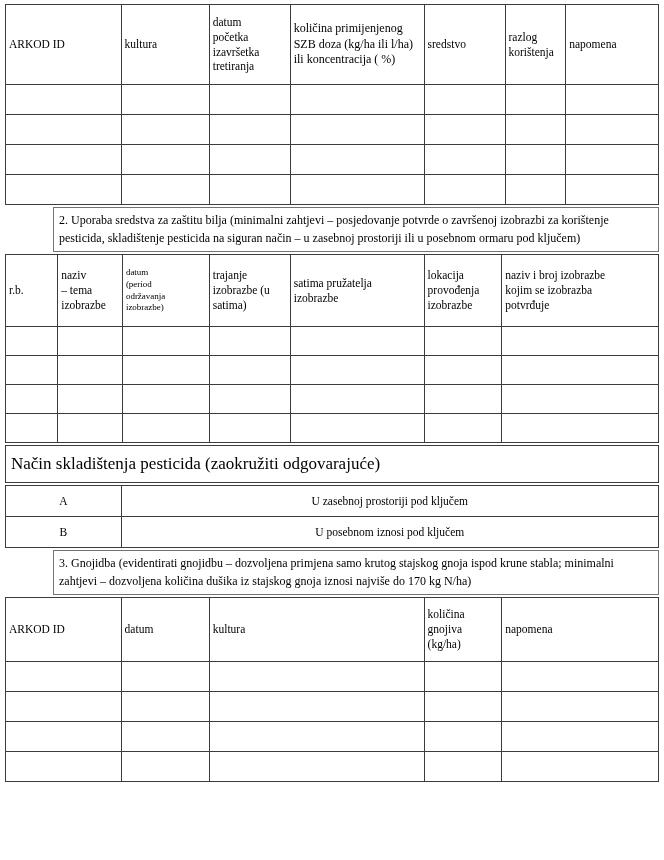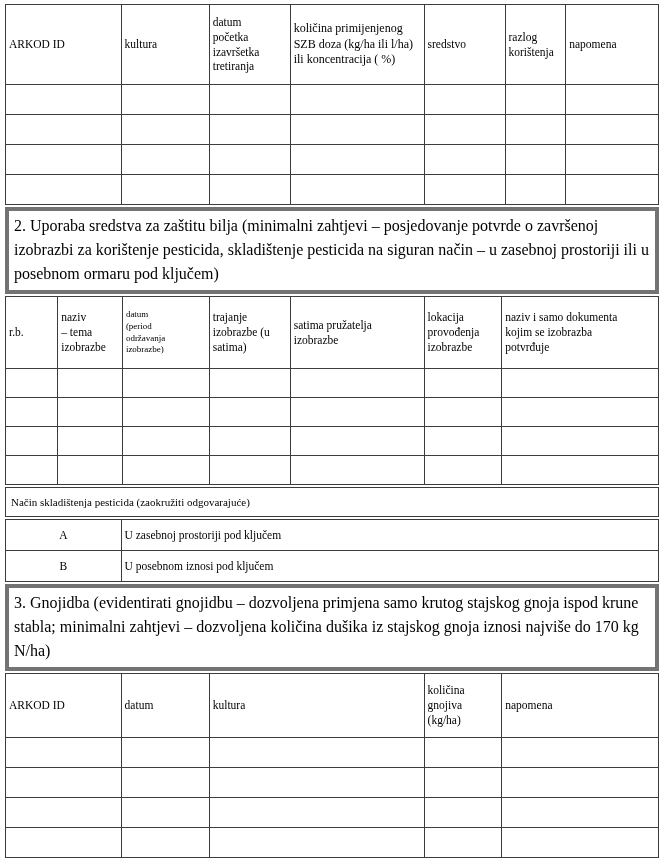--- a/index.html
+++ b/index.html
@@ -43,33 +43,34 @@
 
   tr.t1-hdr  { height: 80px; }
   tr.t1-row  { height: 30px; }
   tr.t2-hdr  { height: 72px; }
   tr.t2-row  { height: 29px; }
   tr.t3-hdr  { height: 64px; }
   tr.t3-row  { height: 30px; }
   tr.opt-row { height: 31px; }
 
   .textbox {
-    border: 4px solid #737373;
+    border: 1px solid #737373;
     padding: 3px 5px 4px 5px;
     white-space: pre-line;
-    font-size: 16px;
+    font-size: 12px;
     line-height: 1.5;
+    margin-left: 48px;
   }
   .storage-title {
     border: 1px solid #3c3c3c;
     padding: 7px 5px;
-    font-size: 11px;
+    font-size: 17px;
   }
   td.opt-key   { text-align: center; }
-  td.opt-label { }
+  td.opt-label { text-align: center; }
 </style>
 </head>
 <body>
 
 <div class="page">
 
   <div class="block">
     <table>
       <colgroup>
         <col style="width:17.7%">
@@ -160,21 +161,21 @@
 održavanja
 izobrazbe)</th>
         <th class="hdr">trajanje
 izobrazbe (u
 satima)</th>
         <th class="hdr">satima pružatelja
 izobrazbe</th>
         <th class="hdr">lokacija
 provođenja
 izobrazbe</th>
-        <th class="hdr">naziv i samo dokumenta
+        <th class="hdr">naziv i broj izobrazbe
 kojim se izobrazba
 potvrđuje</th>
       </tr>
       <tr class="t2-row">
         <td></td>
             <td></td>
             <td></td>
             <td></td>
             <td></td>
             <td></td>

